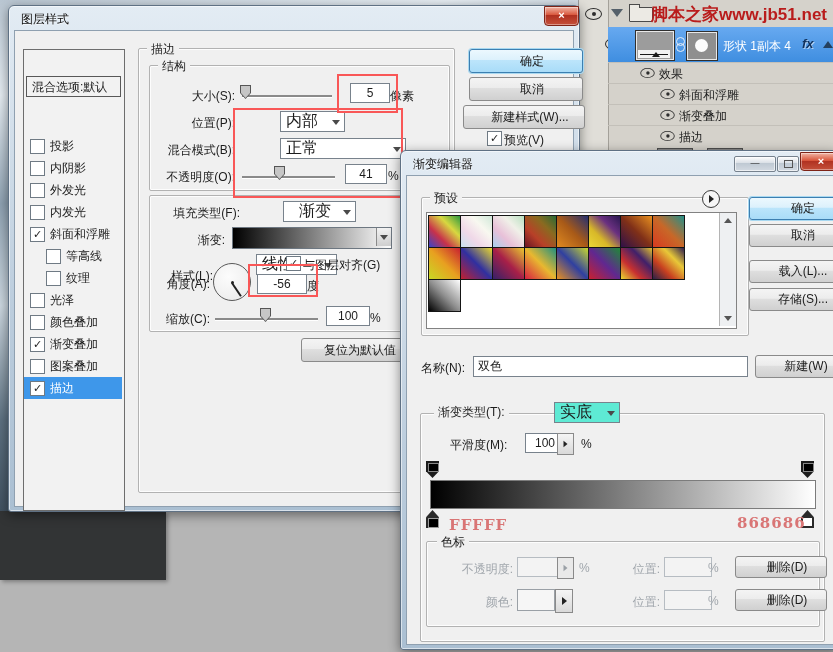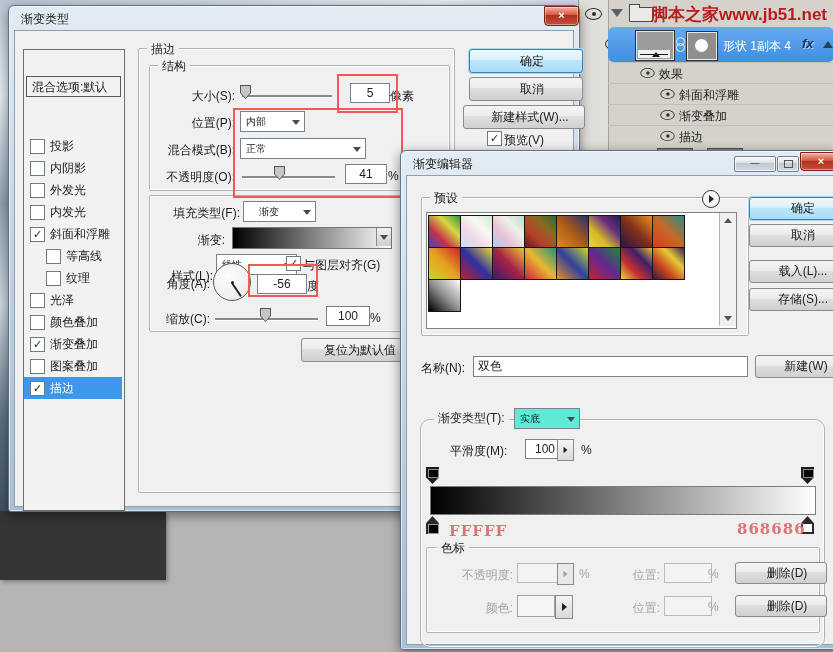--- a/index.html
+++ b/index.html
@@ -26,22 +26,22 @@
        display:flex;align-items:center;justify-content:center;padding-left:12px;}
   .btn-blue{background:linear-gradient(180deg,#ecf8fe,#dcf1fc 45%,#bce5fb 46%,#a9dcf8);border:1px solid #3c7fb1;
        box-shadow:0 0 0 1px #a8d8f0;}
   
   .fs{position:absolute;border:1px solid #b2b2b2;border-radius:2px;box-shadow:inset 0 0 0 1px #fdfdfd;}
   .legend{position:absolute;top:-8px;left:8px;background:#f0f0f0;padding:0 4px;font-size:12px;white-space:nowrap;}
   
   .field{position:absolute;background:#fff;border:1px solid #78828c;font-size:12px;
        display:flex;align-items:center;padding:0 4px;}
   .fieldc{justify-content:center;}
-  .combo{position:absolute;background:#fff;border:1px solid #78828c;font-size:10px;
-       display:flex;align-items:center;padding:0 16px 0 5px;}
+  .combo{position:absolute;background:#fff;border:1px solid #78828c;font-size:16px;
+       display:flex;align-items:center;padding:0 16px 0 5px;margin-left:40px;}
   .carr{position:absolute;right:4px;top:50%;margin-top:-2px;width:0;height:0;
        border-left:4px solid transparent;border-right:4px solid transparent;border-top:5px solid #4a4a4a;}
   .spinbtn{position:absolute;background:linear-gradient(180deg,#f5f5f5,#d9d9d9);border:1px solid #8a8a8a;
        display:flex;align-items:center;justify-content:center;}
   .tri-r{width:0;height:0;border-top:4px solid transparent;border-bottom:4px solid transparent;border-left:5px solid #222;}
   .tri-u{width:0;height:0;border-left:4px solid transparent;border-right:4px solid transparent;border-bottom:5px solid #555;}
   .tri-d{width:0;height:0;border-left:4px solid transparent;border-right:4px solid transparent;border-top:5px solid #555;}
   
   .cb{display:inline-flex;width:13px;height:13px;background:#fff;border:1px solid #6f7a84;
       align-items:center;justify-content:center;font-size:11px;font-weight:bold;color:#222;line-height:13px;flex:none;}
@@ -101,21 +101,21 @@
     
     <div class="abs" style="left:29px;top:0;width:226px;height:27px;">
       <span class="abs" style="left:3px;top:9px;width:0;height:0;border-left:6px solid transparent;border-right:6px solid transparent;border-top:8px solid #55606a;"></span>
       <span class="abs" style="left:21px;top:7px;width:22px;height:13px;background:#eceae4;border:1px solid #4a4a4a;border-radius:1px;"></span>
       <span class="abs" style="left:21px;top:4px;width:9px;height:3px;background:#eceae4;border:1px solid #4a4a4a;border-bottom:none;"></span>
     </div>
     
     <span class="abs" style="left:72px;top:3px;font-size:17px;font-weight:bold;color:#b91c1c;white-space:nowrap;z-index:9;">脚本之家www.jb51.net</span>
 
     
-    <div class="abs" style="left:29px;top:27px;width:226px;height:35px;background:linear-gradient(180deg,#67a9f0,#3f8ee0);border-radius:6px;">
+    <div class="abs" style="left:29px;top:27px;width:226px;height:35px;background:linear-gradient(180deg,#67a9f0,#3f8ee0);">
       <span class="abs" style="left:27px;top:3px;width:38px;height:29px;background:#9c9c9c;border:1px solid #2f2f2f;box-shadow:inset 0 0 0 1px #e8e8e8;">
         <span class="abs" style="left:2px;bottom:2px;width:32px;height:8px;background:#f2f2f2;"></span>
         <span class="abs" style="left:4px;bottom:5px;width:28px;height:1px;background:#1a1a1a;"></span>
         <span class="abs" style="left:16px;bottom:3px;width:0;height:0;border-left:4px solid transparent;border-right:4px solid transparent;border-bottom:5px solid #1a1a1a;"></span>
       </span>
       <span class="abs" style="left:68px;top:10px;width:7px;height:7px;border:1px solid #e8eef6;border-radius:50%;"></span>
       <span class="abs" style="left:68px;top:16px;width:7px;height:7px;border:1px solid #e8eef6;border-radius:50%;"></span>
       <span class="abs" style="left:78px;top:4px;width:30px;height:28px;background:#8f8f8f;border:1px solid #2f2f2f;box-shadow:inset 0 0 0 1px #e8e8e8;">
         <span class="abs" style="left:50%;top:50%;width:13px;height:13px;margin:-7px 0 0 -7px;background:#fdfdfd;border-radius:50%;"></span>
       </span>
@@ -143,21 +143,21 @@
           <span class="txt abs" style="left: 71px; top: 3px;">描边</span>
         </div>
       </div>
 
     
     <div class="abs" style="left:78px;top:148px;width:34px;height:14px;background:#8a8a8a;border:1px solid #4f4f4f;"></div>
     <div class="abs" style="left:128px;top:148px;width:34px;height:14px;background:#8a8a8a;border:1px solid #4f4f4f;"></div>
   </div>
 
   <div class="dlg" style="left:8px;top:5px;width:570px;height:505px;z-index:10;">
-    <span class="dlg-title">渐变类型</span>
+    <span class="dlg-title">图层样式</span>
     <div class="closebtn" style="left:535px;top:0;width:33px;height:18px;">×</div>
 
     <div class="dlg-content" style="left:5px;top:24px;width:558px;height:475px;">
 
       <div class="abs" style="left:8px;top:18px;width:100px;height:460px;background:#f2f2f2;border:1px solid #6d6d6d;">
         <div class="abs txt" style="left:2px;top:26px;width:88px;height:17px;border:1px solid #585858;padding:2px 0 0 5px;">混合选项:默认</div>
         <div class="abs" style="left:0;top:48px;width:98px;margin-top:37px;">
             <div class="srow">
               <span class="cb"></span>
               <span class="lb">投影</span>
@@ -326,21 +326,21 @@
 
       <div class="btn btn-blue" style="left:342px;top:21px;width:82px;height:21px;">确定</div>
       <div class="btn" style="left:342px;top:48px;width:82px;height:21px;">取消</div>
       <div class="btn" style="left:342px;top:84px;width:82px;height:21px;">载入(L)...</div>
       <div class="btn" style="left:342px;top:112px;width:82px;height:21px;">存储(S)...</div>
 
       <span class="abs txt" style="left:14px;top:184px;">名称(N):</span>
       <div class="field" style="left:66px;top:180px;width:265px;height:19px;">双色</div>
       <div class="btn" style="left:348px;top:179px;width:76px;height:21px;">新建(W)</div>
 
-      <div class="fs" style="left:13px;top:243px;width:403px;height:227px;border-radius:10px;">
+      <div class="fs" style="left:13px;top:237px;width:403px;height:227px;">
         <span class="legend" style="left:13px;top:-10px;">渐变类型(T):</span>
         <div class="combo" style="left:93px;top:-12px;width:43px;height:19px;background:#5eead4;">
             <span>实底</span>
             <span class="carr"></span>
           </div>
 
         <span class="abs txt" style="left:29px;top:23px;">平滑度(M):</span>
         <div class="field fieldc" style="left:104px;top:19px;width:30px;height:18px;">100</div>
         <span class="spinbtn" style="left:136px;top:19px;width:15px;height:20px;">
             <span class="tri-r" style="transform:scale(.8);"></span>

